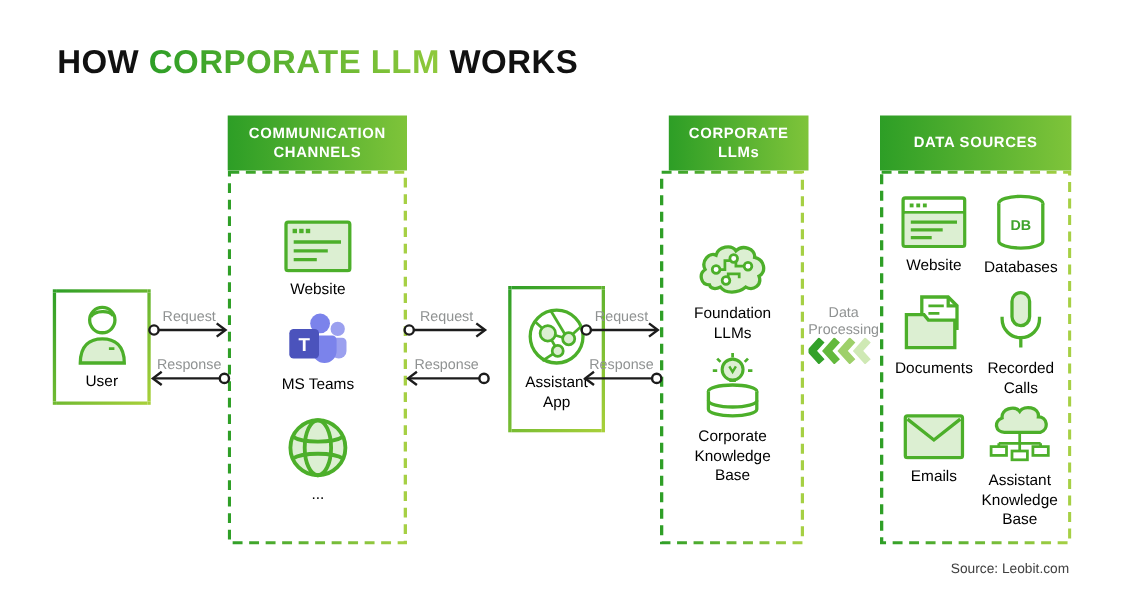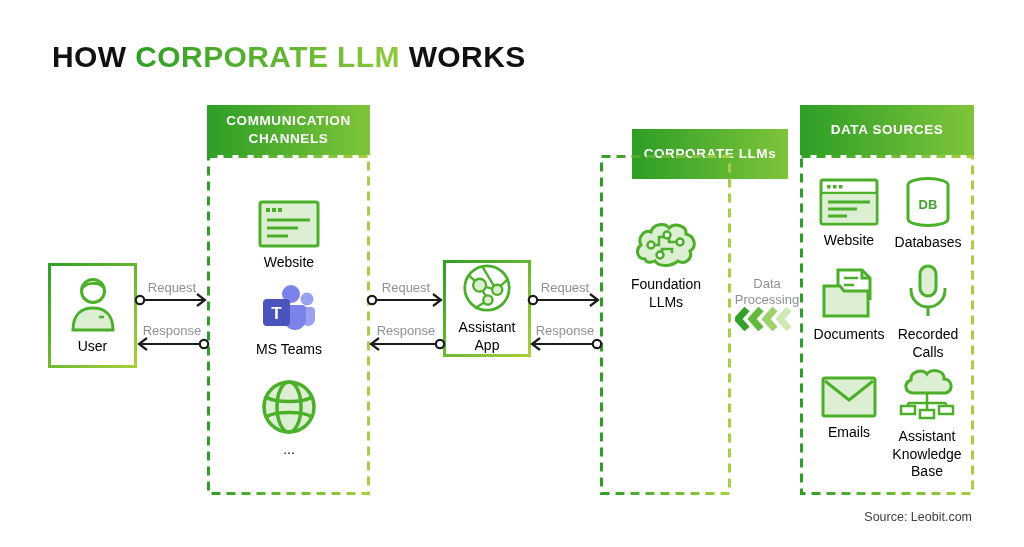--- a/index.html
+++ b/index.html
@@ -86,39 +86,55 @@
   <div class="abs item" style="left:247px;top:379px;width:84px;">
     <svg width="56" height="56" viewBox="0 0 56 56">
       <circle cx="28" cy="28" r="25" fill="#dcefd2" stroke="#4caf2a" stroke-width="3.5"></circle>
       <ellipse cx="28" cy="28" rx="12" ry="25" fill="none" stroke="#4caf2a" stroke-width="3.5"></ellipse>
       <path d="M5,18 C14,24 42,24 51,18" fill="none" stroke="#4caf2a" stroke-width="3.5"></path>
       <path d="M5,38 C14,32 42,32 51,38" fill="none" stroke="#4caf2a" stroke-width="3.5"></path>
     </svg>
     <div class="label">...</div>
   </div>
 
-  <div class="abs sec-header" style="left:632px;top:105px;width:156px;height:50px;margin-top:24px;">CORPORATE LLMs</div>
+  <div class="abs sec-header" style="left:608px;top:105px;width:127px;height:50px;">CORPORATE LLMs</div>
   <svg class="abs" style="left:600px;top:155px;" width="131" height="340">
     <rect x="1.5" y="1.5" width="128" height="337" fill="none" stroke="url(#gdash)" stroke-width="3" stroke-dasharray="9 6"></rect>
   </svg>
 
   <div class="abs item" style="left:617px;top:218px;width:98px;">
     <svg width="68" height="52" viewBox="0 0 68 52">
       <path d="M13,41 C5,41 3,31 9,27 C5,19 13,11 19,14 C21,6 33,4 37,10 C43,4 55,8 54,16 C63,18 65,29 58,33 C61,41 53,47 46,43 C39,49 27,49 23,43 C19,45 14,45 13,41 Z" fill="#dcefd2" stroke="#4caf2a" stroke-width="3"></path>
       <polyline points="21,27 27,27 27,19 33,19" fill="none" stroke="#4caf2a" stroke-width="2.5"></polyline>
       <polyline points="37,16 37,24 45,24" fill="none" stroke="#4caf2a" stroke-width="2.5"></polyline>
       <polyline points="30,37 30,31 40,31 40,35" fill="none" stroke="#4caf2a" stroke-width="2.5"></polyline>
       <circle cx="19" cy="27" r="3.5" fill="#ffffff" stroke="#4caf2a" stroke-width="2.5"></circle>
       <circle cx="35" cy="17" r="3.5" fill="#ffffff" stroke="#4caf2a" stroke-width="2.5"></circle>
       <circle cx="48" cy="24" r="3.5" fill="#ffffff" stroke="#4caf2a" stroke-width="2.5"></circle>
       <circle cx="28" cy="37" r="3.5" fill="#ffffff" stroke="#4caf2a" stroke-width="2.5"></circle>
     </svg>
     <div class="label">Foundation LLMs</div>
   </div>
 
+  <div class="abs item" style="left:617px;top:320px;width:98px;">
+    <svg width="64" height="62" viewBox="0 0 64 62">
+      <line x1="32" y1="1" x2="32" y2="5" stroke="#4caf2a" stroke-width="2.5"></line>
+      <line x1="18" y1="6" x2="21" y2="9" stroke="#4caf2a" stroke-width="2.5"></line>
+      <line x1="46" y1="6" x2="43" y2="9" stroke="#4caf2a" stroke-width="2.5"></line>
+      <line x1="14" y1="17" x2="18" y2="17" stroke="#4caf2a" stroke-width="2.5"></line>
+      <line x1="46" y1="17" x2="50" y2="17" stroke="#4caf2a" stroke-width="2.5"></line>
+      <circle cx="32" cy="16" r="9.5" fill="#dcefd2" stroke="#4caf2a" stroke-width="2.8"></circle>
+      <path d="M29,13 L32,18 L35,13" fill="none" stroke="#4caf2a" stroke-width="2.2"></path>
+      <line x1="29" y1="26" x2="35" y2="26" stroke="#4caf2a" stroke-width="2.5"></line>
+      <ellipse cx="32" cy="36" rx="22" ry="6" fill="#ffffff" stroke="#4caf2a" stroke-width="3"></ellipse>
+      <path d="M10,36 v16 a22,6 0 0 0 44,0 v-16" fill="#ffffff" stroke="#4caf2a" stroke-width="3"></path>
+      <path d="M10,44 a22,6 0 0 0 44,0" fill="none" stroke="#4caf2a" stroke-width="3"></path>
+    </svg>
+    <div class="label">Corporate Knowledge Base</div>
+  </div>
 
   <div class="abs sec-header" style="left:800px;top:105px;width:174px;height:50px;">DATA SOURCES</div>
   <svg class="abs" style="left:800px;top:155px;" width="174" height="340">
     <rect x="1.5" y="1.5" width="171" height="337" fill="none" stroke="url(#gdash)" stroke-width="3" stroke-dasharray="9 6"></rect>
   </svg>
 
   <div class="abs item" style="left:807px;top:178px;width:84px;">
     <svg width="60" height="48" viewBox="0 0 60 48">
       <rect x="2" y="2" width="56" height="44" rx="2" fill="#ffffff" stroke="#4caf2a" stroke-width="3"></rect>
       <line x1="2" y1="15" x2="58" y2="15" stroke="#4caf2a" stroke-width="2.5"></line>
@@ -188,21 +204,21 @@
   <div class="abs node-box" style="left:48px;top:263px;width:89px;height:105px;">
     <svg width="50" height="56" viewBox="0 0 50 56">
       <circle cx="25" cy="15" r="11.5" fill="#ffffff" stroke="#4caf2a" stroke-width="3"></circle>
       <path d="M14.5,12 C19,6 31,6 35,11" fill="none" stroke="#4caf2a" stroke-width="3"></path>
       <path d="M5,54 C5,38 14,32 25,32 C36,32 45,38 45,54 Z" fill="#dcefd2" stroke="#4caf2a" stroke-width="3"></path>
       <line x1="31" y1="41" x2="36" y2="41" stroke="#4caf2a" stroke-width="2.5"></line>
     </svg>
     <div class="label">User</div>
   </div>
 
-  <div class="abs node-box" style="left:443px;top:260px;width:88px;height:97px;">
+  <div class="abs node-box" style="left:462px;top:260px;width:88px;height:133px;">
     <svg width="54" height="54" viewBox="0 0 54 54">
       <circle cx="27" cy="27" r="24" fill="#ffffff" stroke="#4caf2a" stroke-width="3"></circle>
       <line x1="8" y1="14" x2="19" y2="24" stroke="#4caf2a" stroke-width="2.5"></line>
       <line x1="19" y1="24" x2="37" y2="29" stroke="#4caf2a" stroke-width="2.5"></line>
       <line x1="37" y1="29" x2="49" y2="18" stroke="#4caf2a" stroke-width="2.5"></line>
       <line x1="19" y1="24" x2="28" y2="40" stroke="#4caf2a" stroke-width="2.5"></line>
       <line x1="28" y1="40" x2="14" y2="49" stroke="#4caf2a" stroke-width="2.5"></line>
       <line x1="22" y1="4" x2="37" y2="29" stroke="#4caf2a" stroke-width="2.5"></line>
       <circle cx="19" cy="24" r="7" fill="#dcefd2" stroke="#4caf2a" stroke-width="2.5"></circle>
       <circle cx="38" cy="29" r="5.5" fill="#dcefd2" stroke="#4caf2a" stroke-width="2.5"></circle>

